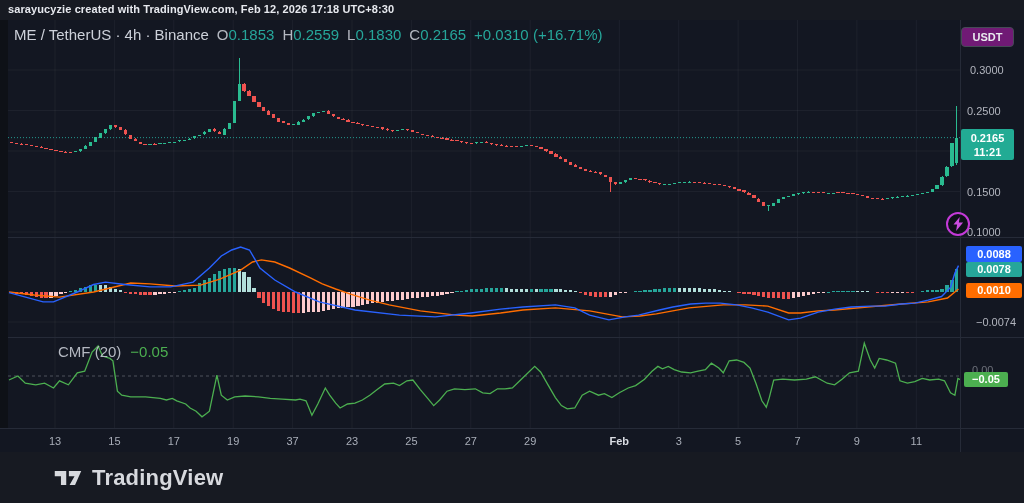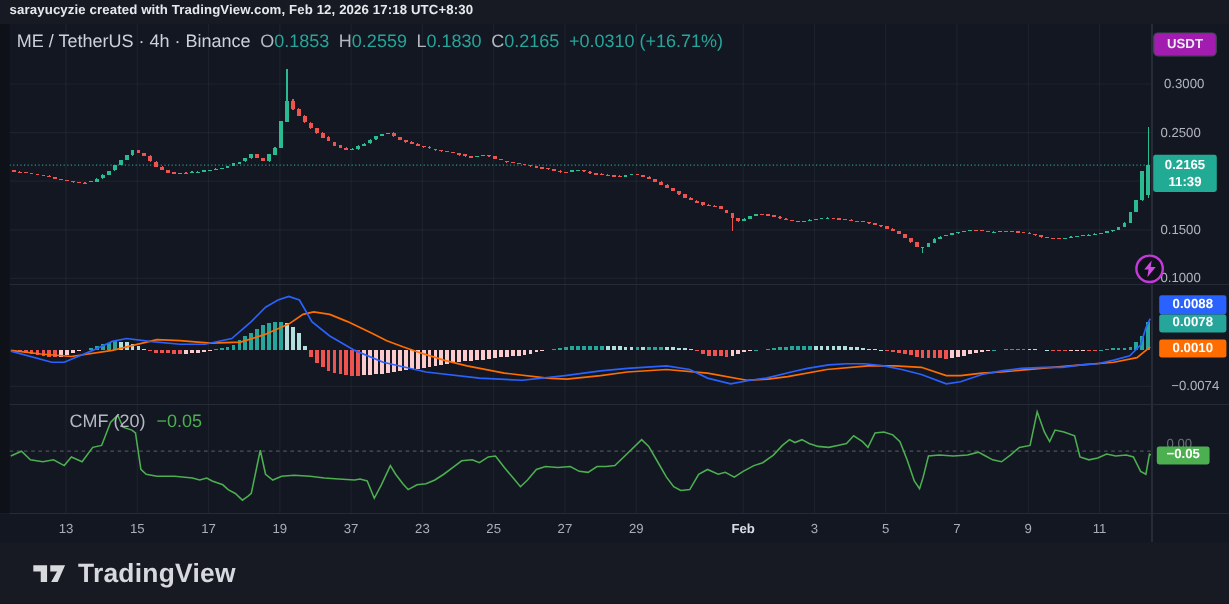--- a/index.html
+++ b/index.html
@@ -34,21 +34,21 @@
   .legend-macd  { top:225px; }
   .legend-cmf   { top:323px;margin-left:44px; }
   .v-up     { color:#26a69a; }
   .v-blue   { color:#4a7dff; margin-left:10px; }
   .v-orange { color:#ff8521; margin-left:10px; }
   .v-hist   { color:#26a69a; margin-left:10px; }
   .v-cmf    { color:#4caf50; margin-left:9px; }
   
   .usdt-btn {
     position:absolute; left:961px; top:7px; width:53px; height:20px;
-    background:#a21caf; color:#e9ebef;
+    background:#701a75; color:#e9ebef;
     border:1px solid #454a56; border-radius:4px;
     font-size:11px; font-weight:700; font-family:"Liberation Sans",sans-serif;
     text-align:center; line-height:18px; cursor:pointer; z-index:5;
   }
   .axis-label {
     position:absolute; height:14px; font-size:11px; color:#b2b5be;
     line-height:14px; z-index:2; white-space:nowrap;
   }
   .time-label { width:40px; text-align:center; color:#a9aeb9; }
   .time-label.major { color:#dadde3; font-weight:700; }
@@ -70,21 +70,21 @@
   .lightning {
     position:absolute; left:946px; top:192px; width:24px; height:24px;
     border:2px solid #c43adw; border:2px solid #c43ad8; border-radius:50%;
     background:rgba(14,16,24,.85);
     display:flex; align-items:center; justify-content:center;
     cursor:pointer; z-index:4;
   }
   
   .footer {
     position:absolute; top:452px; left:0; width:1024px; height:51px;
-    background:#171a22; display:flex; align-items:center; padding-left:26px;
+    background:#171a22; display:flex; align-items:center; padding-left:53px;
   }
   .tv-logo { display:flex; align-items:center; cursor:pointer; }
   .tv-logo span {
     margin-left:9px; font-size:22px; font-weight:700; color:#d7d9de; letter-spacing:.2px;
   }
 </style>
 </head>
 <body>
 
 <div class="attribution">sarayucyzie created with TradingView.com, Feb 12, 2026 17:18 UTC+8:30</div>
@@ -725,21 +725,21 @@
 
 
   <div class="legend legend-cmf">
     <span class="k">CMF (20)</span><span class="v v-cmf">−0.05</span>
   </div>
 
   <button class="usdt-btn">USDT</button>
 
   <div class="badge close-badge">
     <div>0.2165</div>
-    <div>11:39</div>
+    <div>11:21</div>
   </div>
   <div class="badge badge-macd">0.0088</div>
   <div class="badge badge-hist">0.0078</div>
   <div class="badge badge-signal">0.0010</div>
   <div class="axis-label cmf-zero-label">0.00</div>
   <div class="badge badge-cmf">−0.05</div>
 
   <div class="lightning">
     <svg width="11" height="14" viewBox="0 0 10 14">
       <polygon points="6.2,0 0,7.6 3.6,7.6 2.6,14 9.6,5.6 5.4,5.6" fill="#cb4de0"></polygon>

